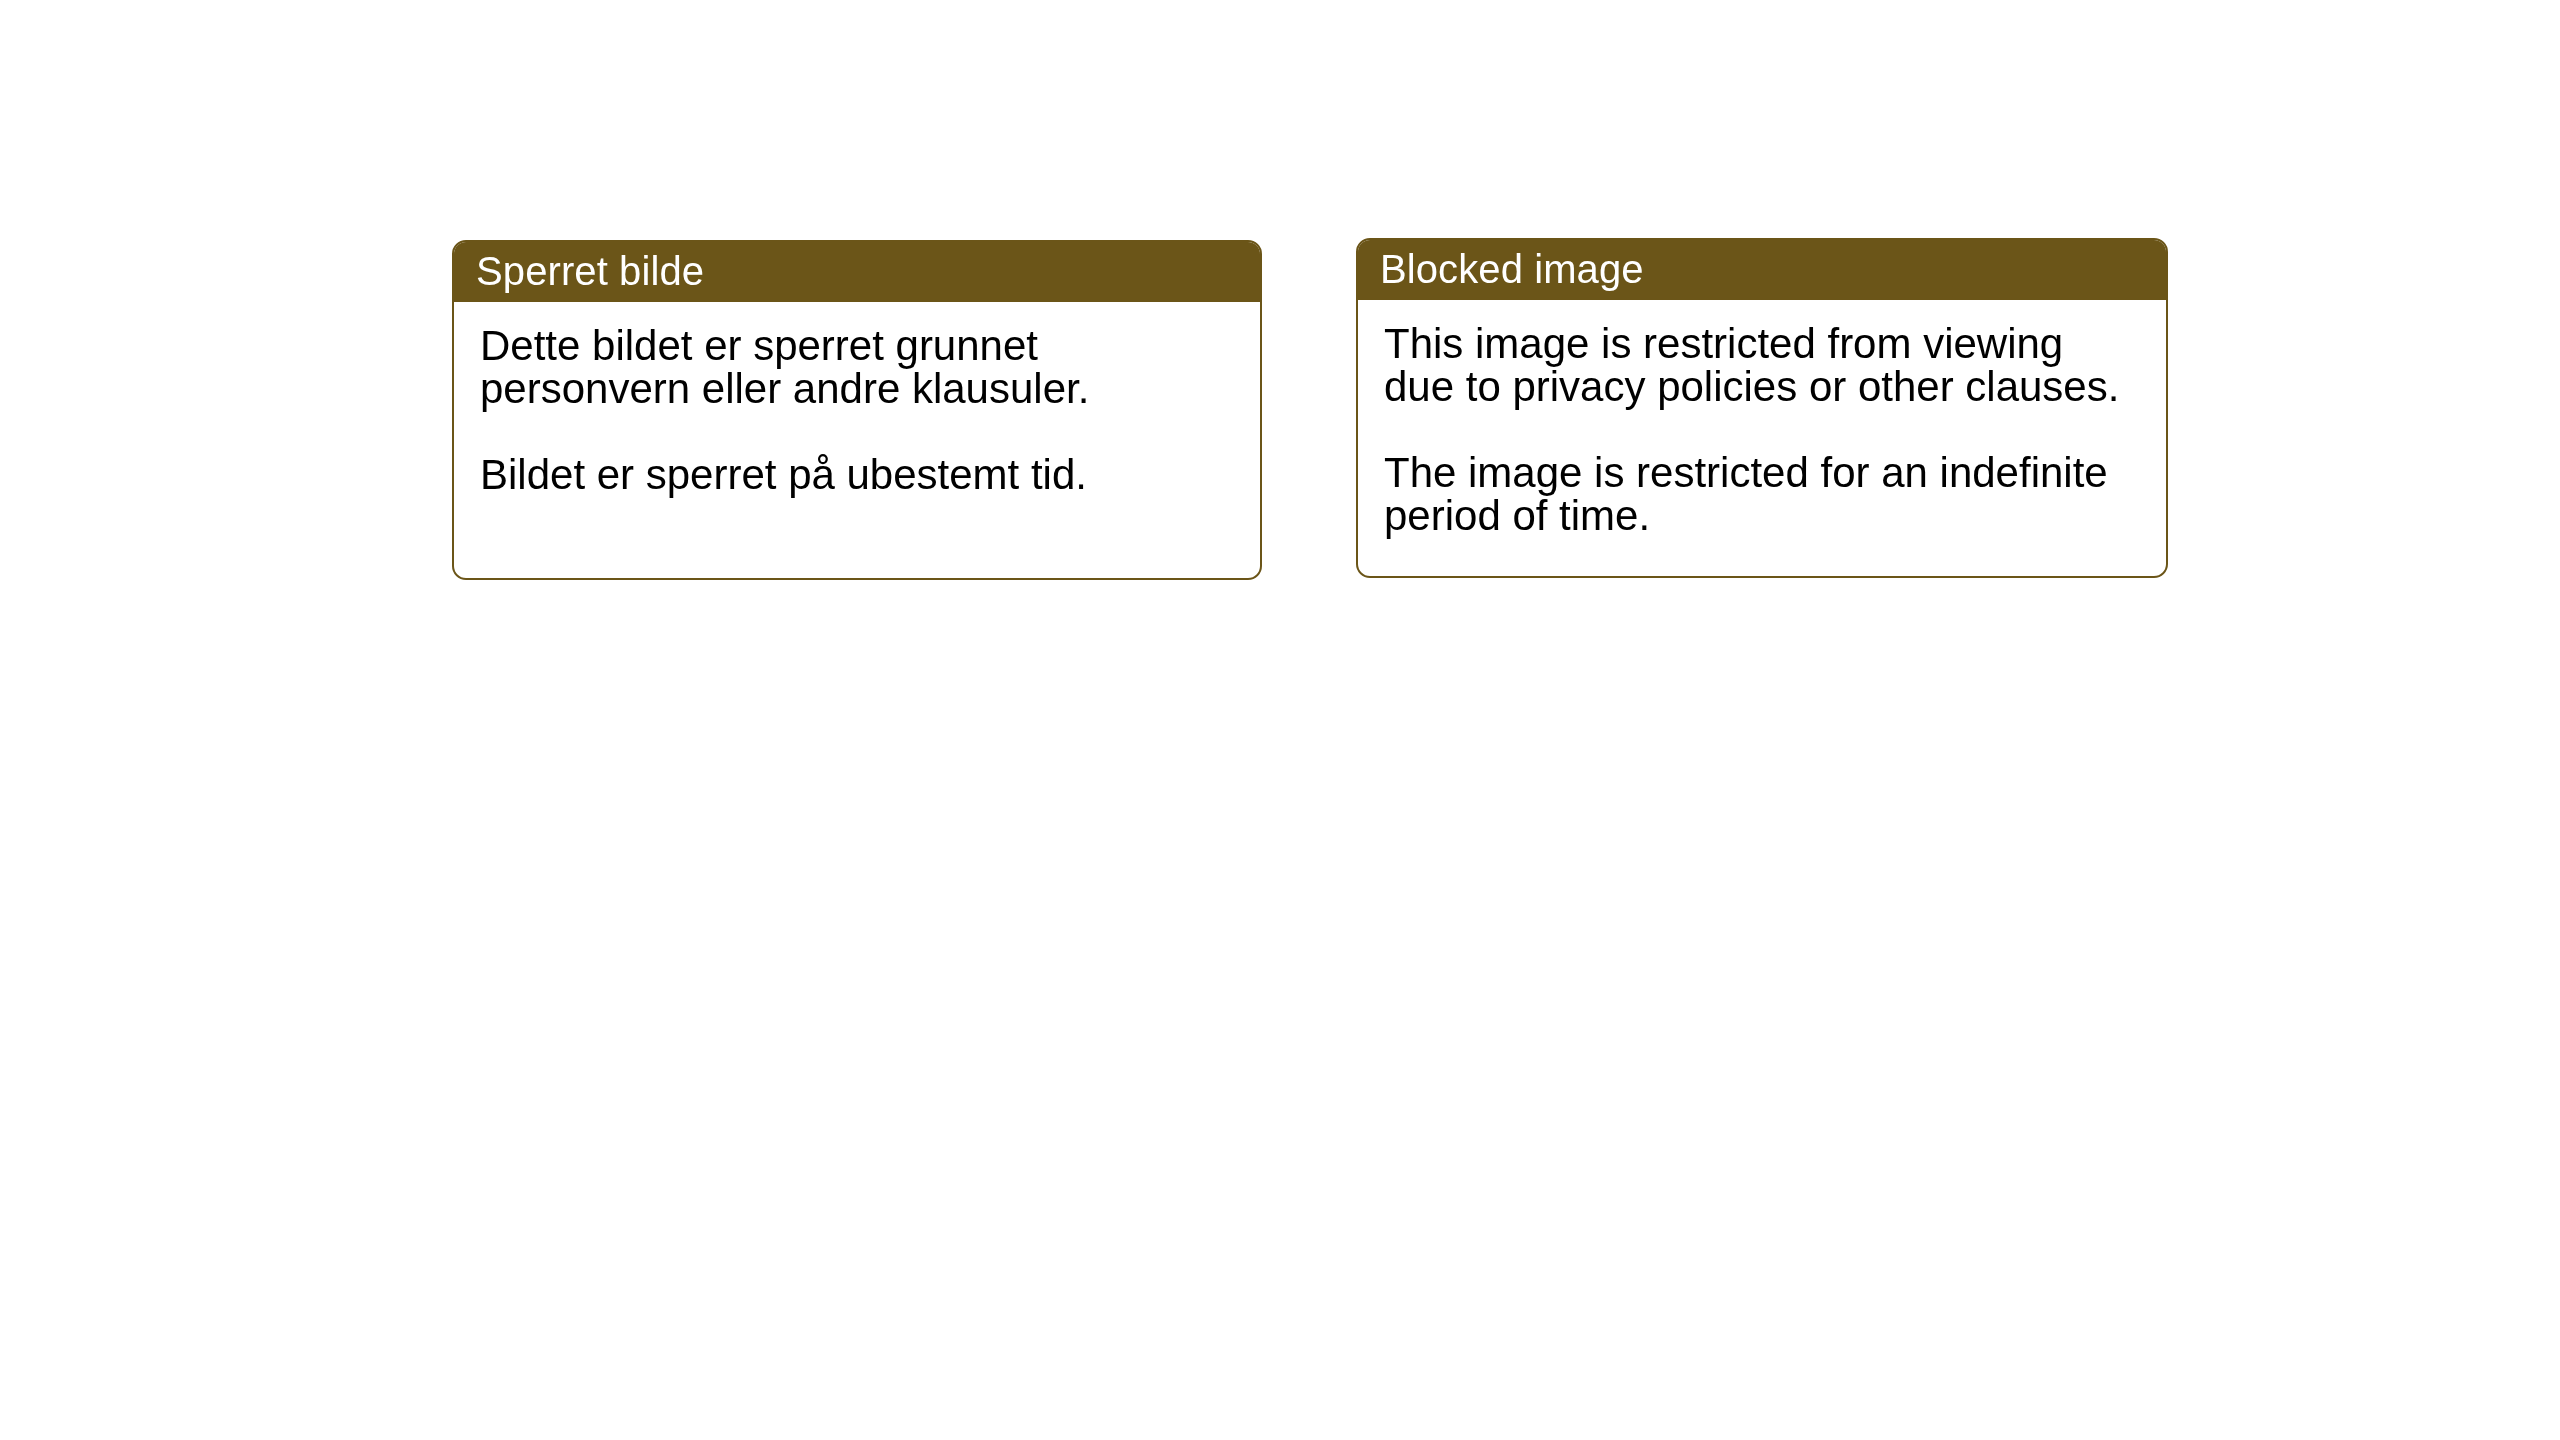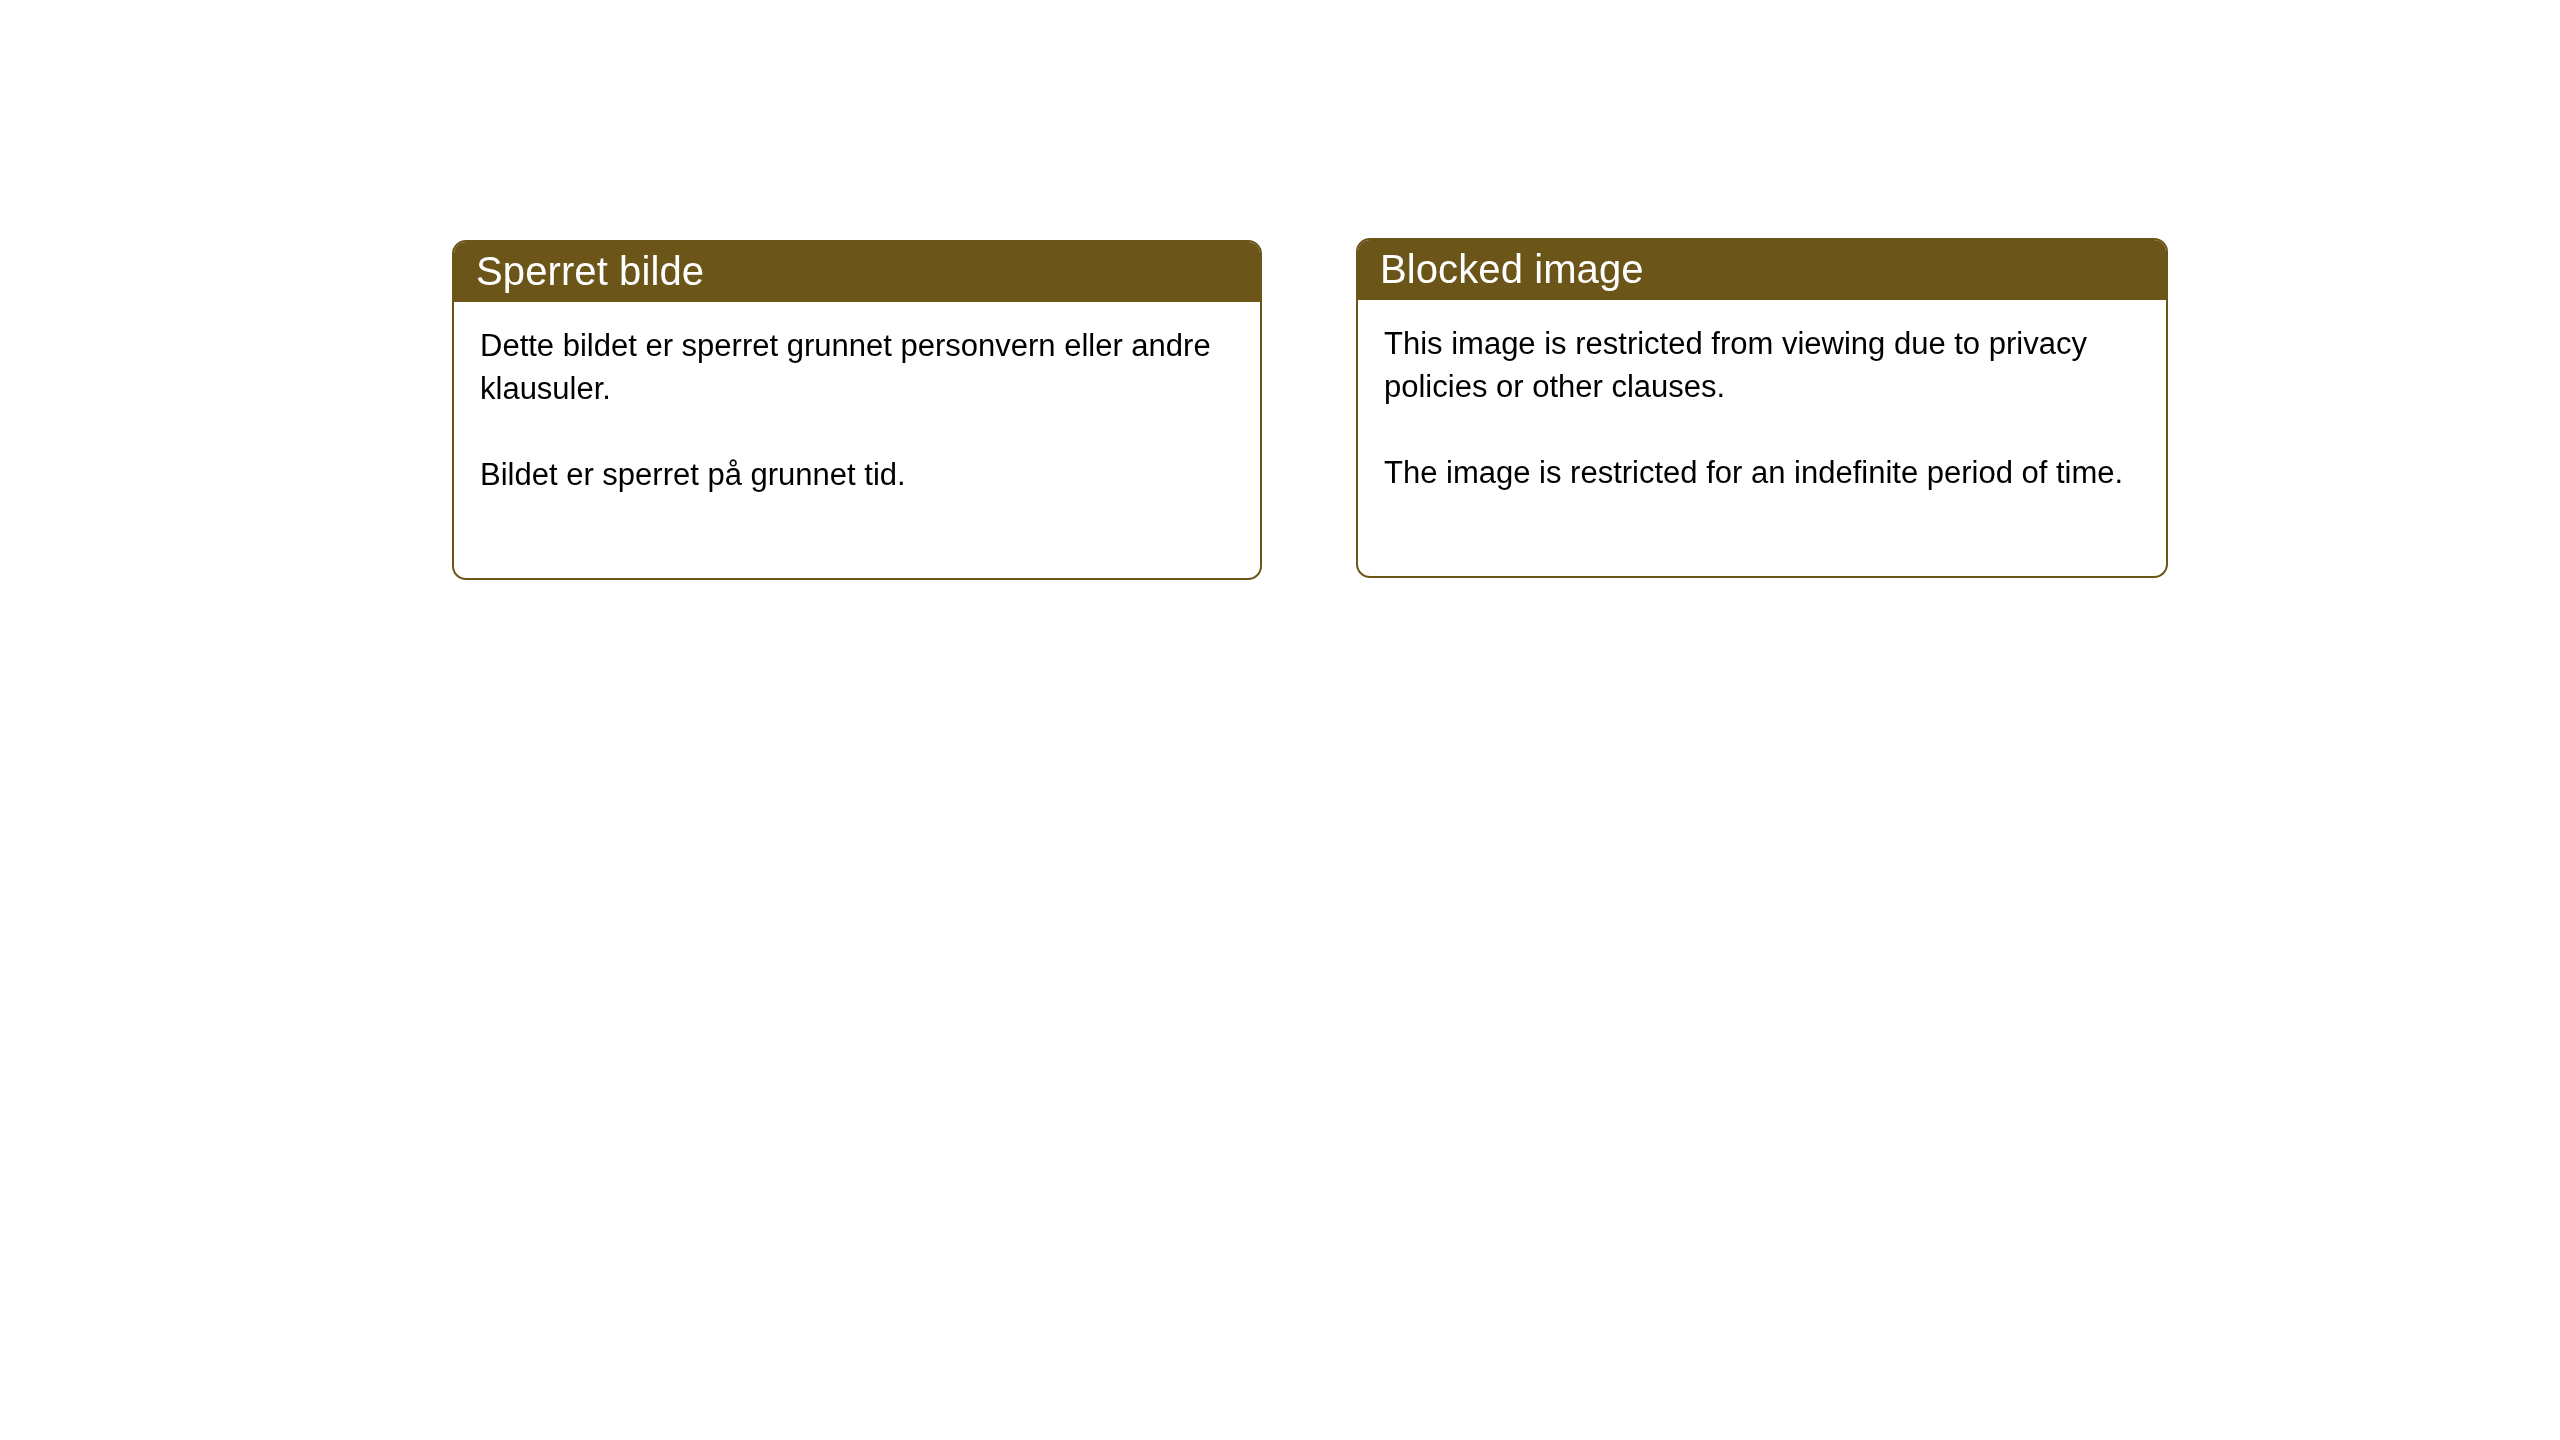--- a/index.html
+++ b/index.html
@@ -69,21 +69,21 @@
     white-space: nowrap;
   }
 
   .notice-body {
     box-sizing: border-box;
     padding: 22px 26px 20px 26px;
     color: #000000;
   }
 
   .notice-paragraph {
-    font-size: 31px;
+    font-size: 42px;
     line-height: 43px;
     color: #000000;
     margin: 0;
     font-weight: 400;
   }
 
   .paragraph-gap {
     height: 43px;
   }
 
@@ -96,21 +96,21 @@
 
 <div id="stage">
 
   <section class="notice-card" id="card-no">
     <div class="notice-header">
       <span class="notice-title">Sperret bilde</span>
     </div>
     <div class="notice-body">
       <p class="notice-paragraph">Dette bildet er sperret grunnet personvern eller andre klausuler.</p>
       <div class="paragraph-gap"></div>
-      <p class="notice-paragraph">Bildet er sperret på grunnet tid.</p>
+      <p class="notice-paragraph">Bildet er sperret på ubestemt tid.</p>
     </div>
   </section>
 
   <section class="notice-card" id="card-en">
     <div class="notice-header">
       <span class="notice-title">Blocked image</span>
     </div>
     <div class="notice-body">
       <p class="notice-paragraph">This image is restricted from viewing due to privacy policies or other clauses.</p>
       <div class="paragraph-gap"></div>

